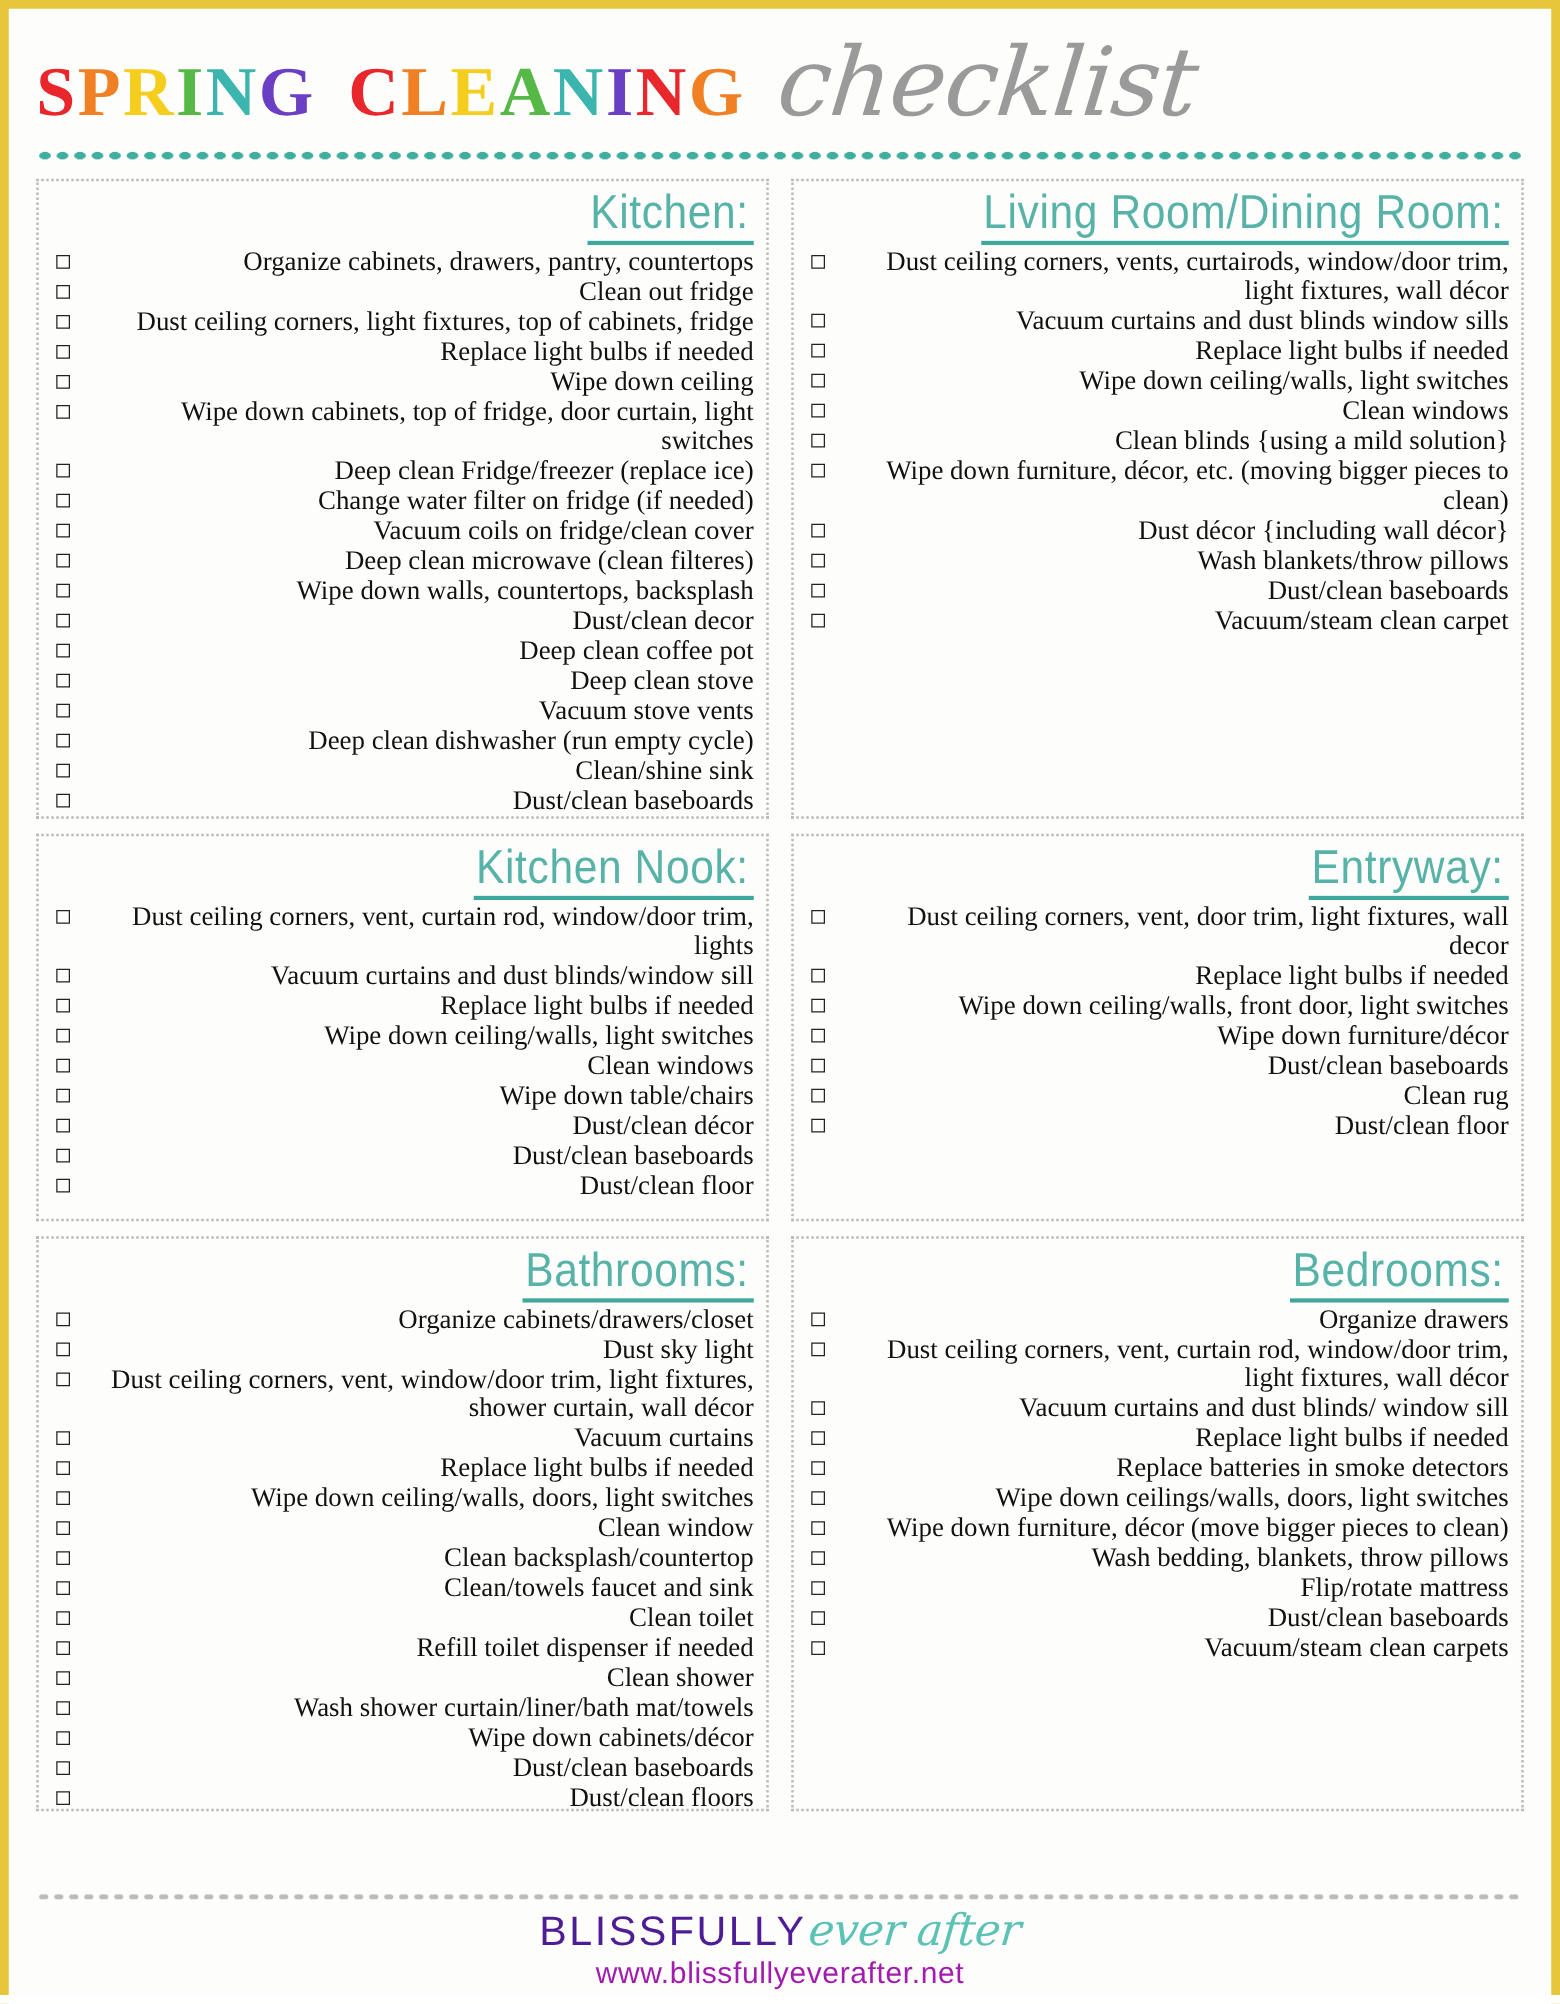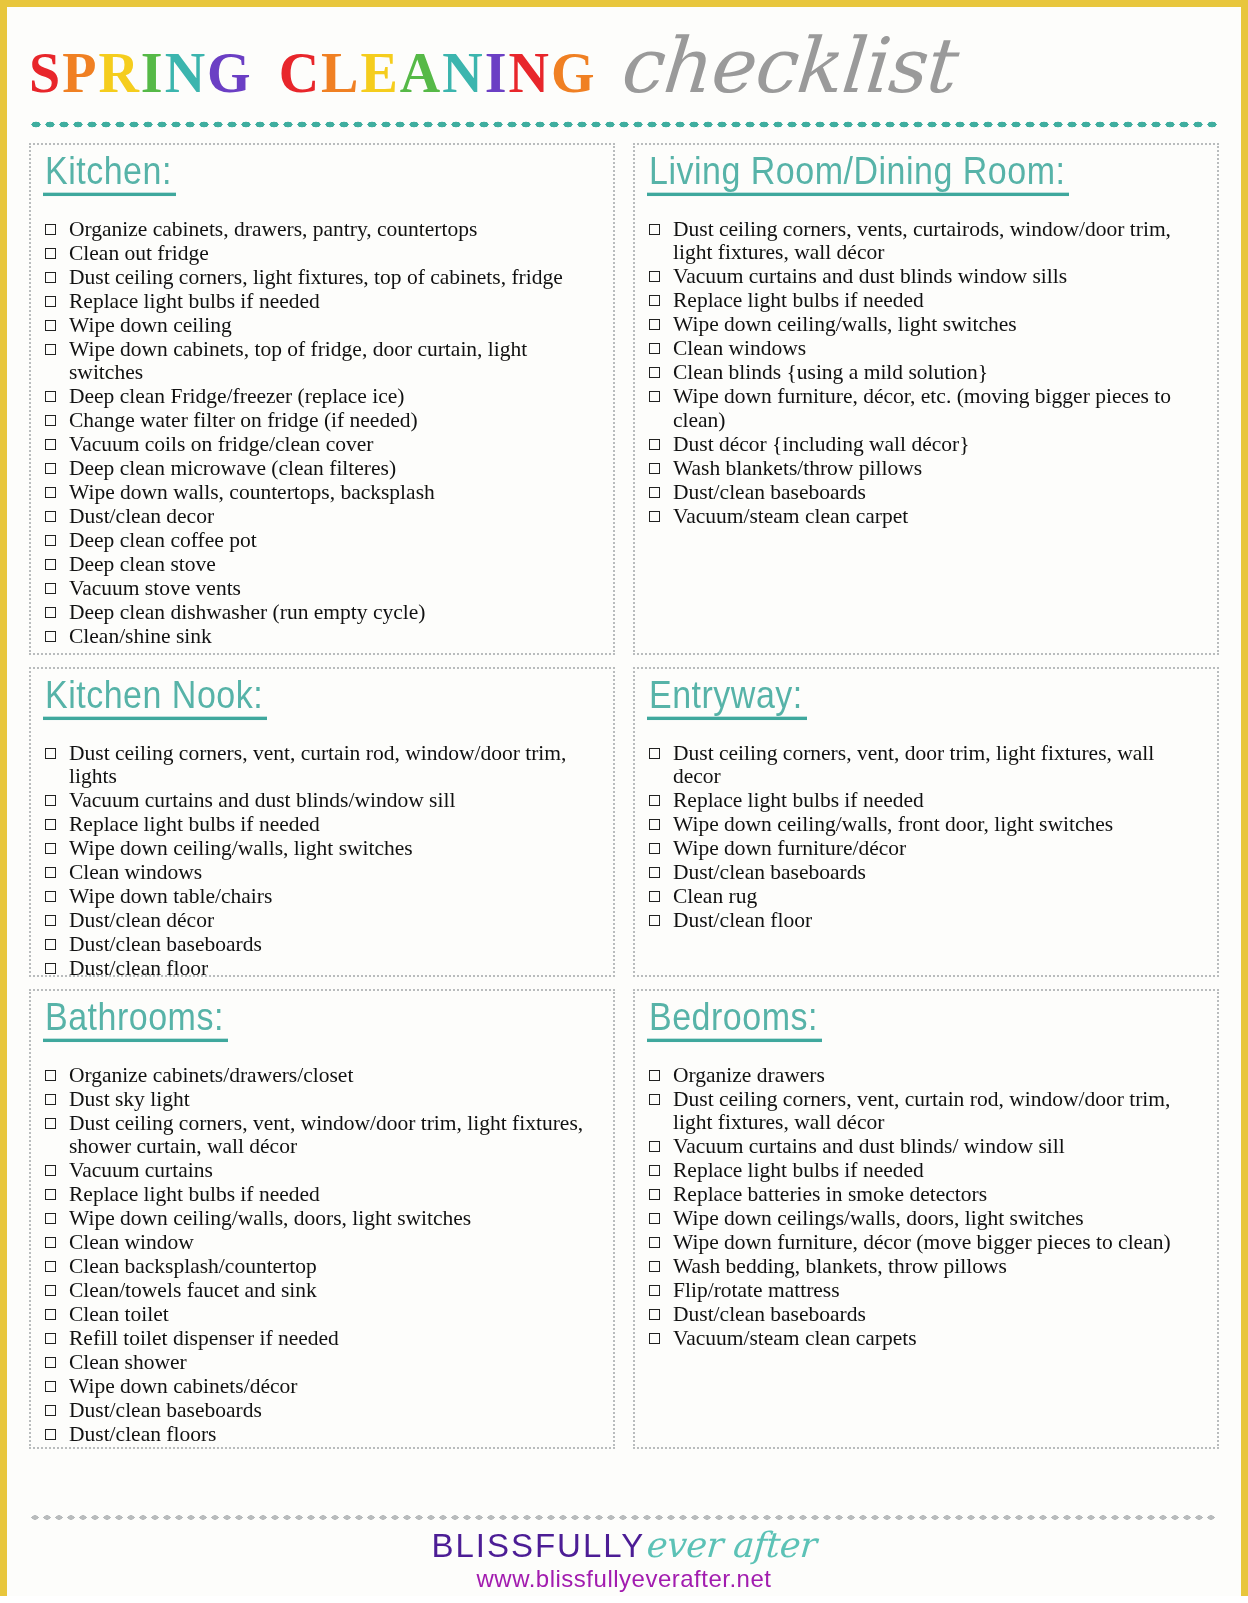--- a/index.html
+++ b/index.html
@@ -81,20 +81,21 @@
 
   
   .grid {
     position: relative;
     padding: 4px 22px 0 22px;
   }
   .row {
     display: flex;
     gap: 18px;
     margin-bottom: 12px;
+    text-align: right;
   }
   .row-1 .box { height: 512px; }
   .row-2 .box { height: 310px; }
   .row-3 .box { height: 460px; }
 
   .box {
     flex: 1 1 0;
     border: 2px dotted #b9bcbd;
     padding: 10px 10px 6px 12px;
     overflow: hidden;
@@ -111,21 +112,21 @@
     border-bottom: 3px solid #3fa89d;
     display: inline-block;
     padding: 0 4px 1px 2px;
     margin-bottom: 2px;
     transform: scaleY(1.12);
     transform-origin: left bottom;
   }
 
   ul.items {
     list-style: none;
-    margin-top: 20px;
+    margin-top: 0;
   }
   ul.items li {
     position: relative;
     padding-left: 26px;
     font-size: 21.5px;
     line-height: 23.5px;
     color: #111111;
     margin-bottom: 0.5px;
   }
   ul.items li .box-glyph {
@@ -451,20 +452,24 @@
             <li>
               <span class="box-glyph"></span>
               <span class="txt">Refill toilet dispenser if needed</span>
             </li>
             <li>
               <span class="box-glyph"></span>
               <span class="txt">Clean shower</span>
             </li>
             <li>
               <span class="box-glyph"></span>
+              <span class="txt">Wash shower curtain/liner/bath mat/towels</span>
+            </li>
+            <li>
+              <span class="box-glyph"></span>
               <span class="txt">Wipe down cabinets/décor</span>
             </li>
             <li>
               <span class="box-glyph"></span>
               <span class="txt">Dust/clean baseboards</span>
             </li>
             <li>
               <span class="box-glyph"></span>
               <span class="txt">Dust/clean floors</span>
             </li>

